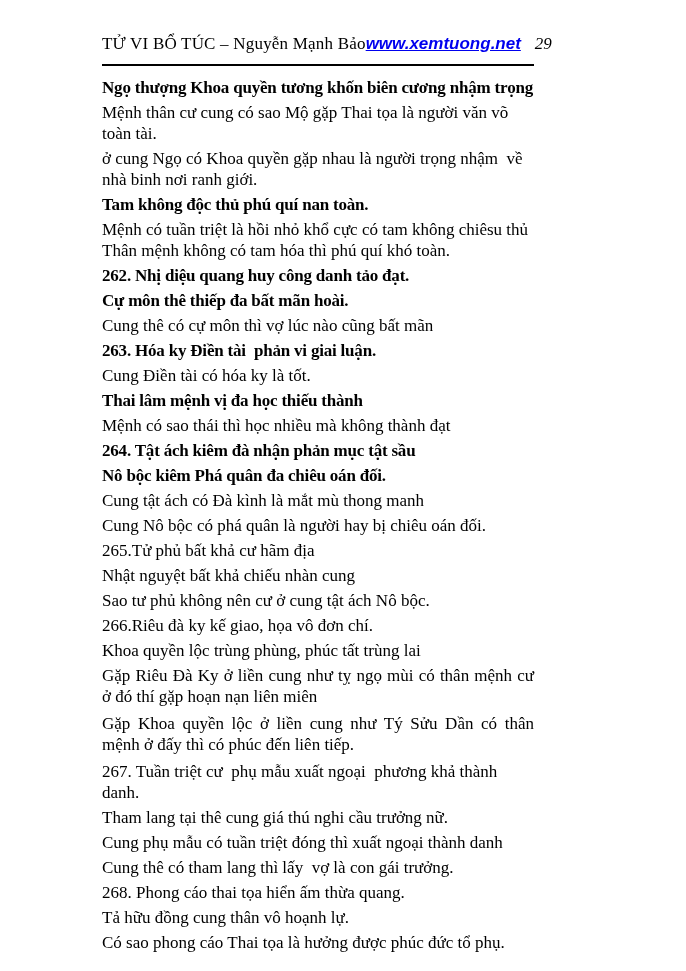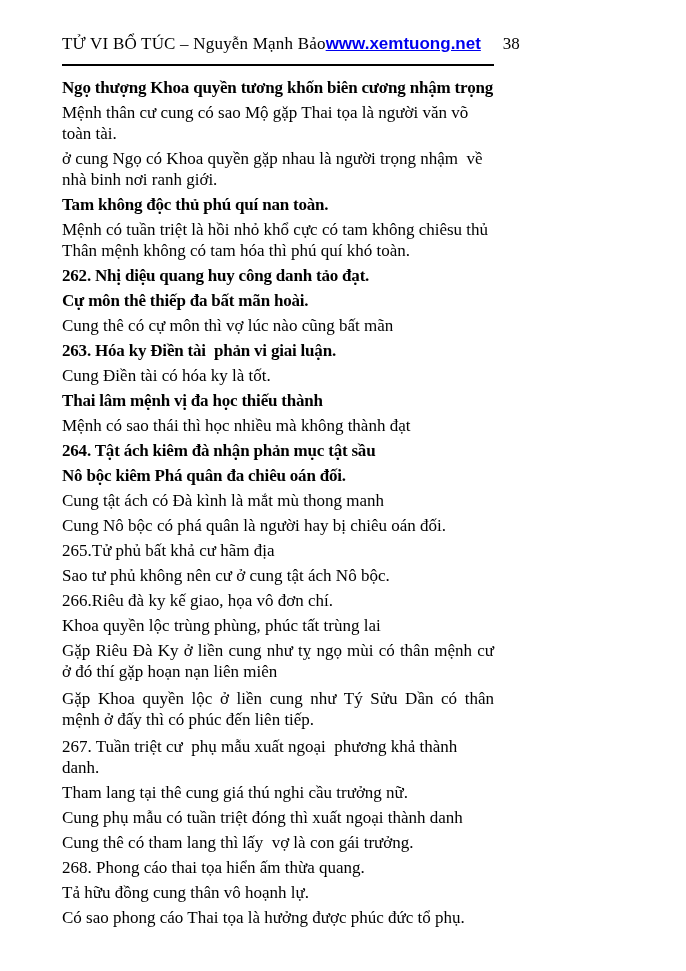--- a/index.html
+++ b/index.html
@@ -8,35 +8,37 @@
     width: 686px;
     height: 971px;
     font-family: "Liberation Serif", "DejaVu Serif", serif;
     color: #000000;
     overflow: hidden;
   }
   .page {
     width: 578px;
     height: 971px;
     padding: 34px 84px 20px 62px;
+    margin-left: 40px;
   }
   .page-header {
     display: flex;
     align-items: baseline;
     justify-content: space-between;
   }
   .header-title {
     font-size: 17px;
     letter-spacing: 0.2px;
     white-space: nowrap;
   }
   .header-right {
     display: flex;
     align-items: baseline;
-    gap: 22px;
+    gap: 14px;
+    font-style: italic;
   }
   .header-link {
     font-family: "Liberation Sans", "DejaVu Sans", sans-serif;
     font-weight: bold;
     font-size: 17px;
     color: #0000ee;
     text-decoration: underline;
     cursor: pointer;
     white-space: nowrap;
   }
@@ -65,21 +67,21 @@
   }
 </style>
 </head>
 <body>
 
 <div class="page">
   <div class="page-header">
     <span class="header-title">TỬ VI BỔ TÚC – Nguyễn Mạnh Bảo</span>
     <span class="header-right">
       <a class="header-link">www.xemtuong.net</a>
-      <span class="page-number">38</span>
+      <span class="page-number">29</span>
     </span>
   </div>
   <hr class="header-rule">
   <div class="content">
       <p class="para bold">Ngọ thượng Khoa quyền tương khốn biên cương nhậm trọng</p>
       <p class="para">Mệnh thân cư cung có sao Mộ gặp Thai tọa là người văn võ toàn tài.</p>
       <p class="para">ở cung Ngọ có Khoa quyền gặp nhau là người trọng nhậm  về nhà binh nơi ranh giới.</p>
       <p class="para bold">Tam không độc thủ phú quí nan toàn.</p>
       <p class="para">Mệnh có tuần triệt là hồi nhỏ khổ cực có tam không chiêsu thủ Thân mệnh không có tam hóa thì phú quí khó toàn.</p>
       <p class="para bold">262. Nhị diệu quang huy công danh tảo đạt.</p>
@@ -87,20 +89,21 @@
       <p class="para">Cung thê có cự môn thì vợ lúc nào cũng bất mãn</p>
       <p class="para bold">263. Hóa ky Điền tài  phản vi giai luận.</p>
       <p class="para">Cung Điền tài có hóa ky là tốt.</p>
       <p class="para bold">Thai lâm mệnh vị đa học thiếu thành</p>
       <p class="para">Mệnh có sao thái thì học nhiều mà không thành đạt</p>
       <p class="para bold">264. Tật ách kiêm đà nhận phản mục tật sầu</p>
       <p class="para bold">Nô bộc kiêm Phá quân đa chiêu oán đối.</p>
       <p class="para">Cung tật ách có Đà kình là mắt mù thong manh</p>
       <p class="para">Cung Nô bộc có phá quân là người hay bị chiêu oán đối.</p>
       <p class="para">265.Tử phủ bất khả cư hãm địa</p>
+      <p class="para">Nhật nguyệt bất khả chiếu nhàn cung</p>
       <p class="para">Sao tư phủ không nên cư ở cung tật ách Nô bộc.</p>
       <p class="para">266.Riêu đà ky kế giao, họa vô đơn chí.</p>
       <p class="para">Khoa quyền lộc trùng phùng, phúc tất trùng lai</p>
       <p class="para justify">Gặp Riêu Đà Ky ở liền cung như tỵ ngọ mùi có thân mệnh cư ở đó thí gặp hoạn nạn liên miên</p>
       <p class="para justify">Gặp Khoa quyền lộc ở liền cung như Tý Sửu Dần có thân mệnh ở đấy thì có phúc đến liên tiếp.</p>
       <p class="para">267. Tuần triệt cư  phụ mẫu xuất ngoại  phương khả thành danh.</p>
       <p class="para">Tham lang tại thê cung giá thú nghi cầu trưởng nữ.</p>
       <p class="para">Cung phụ mẫu có tuần triệt đóng thì xuất ngoại thành danh</p>
       <p class="para">Cung thê có tham lang thì lấy  vợ là con gái trưởng.</p>
       <p class="para">268. Phong cáo thai tọa hiển ấm thừa quang.</p>

